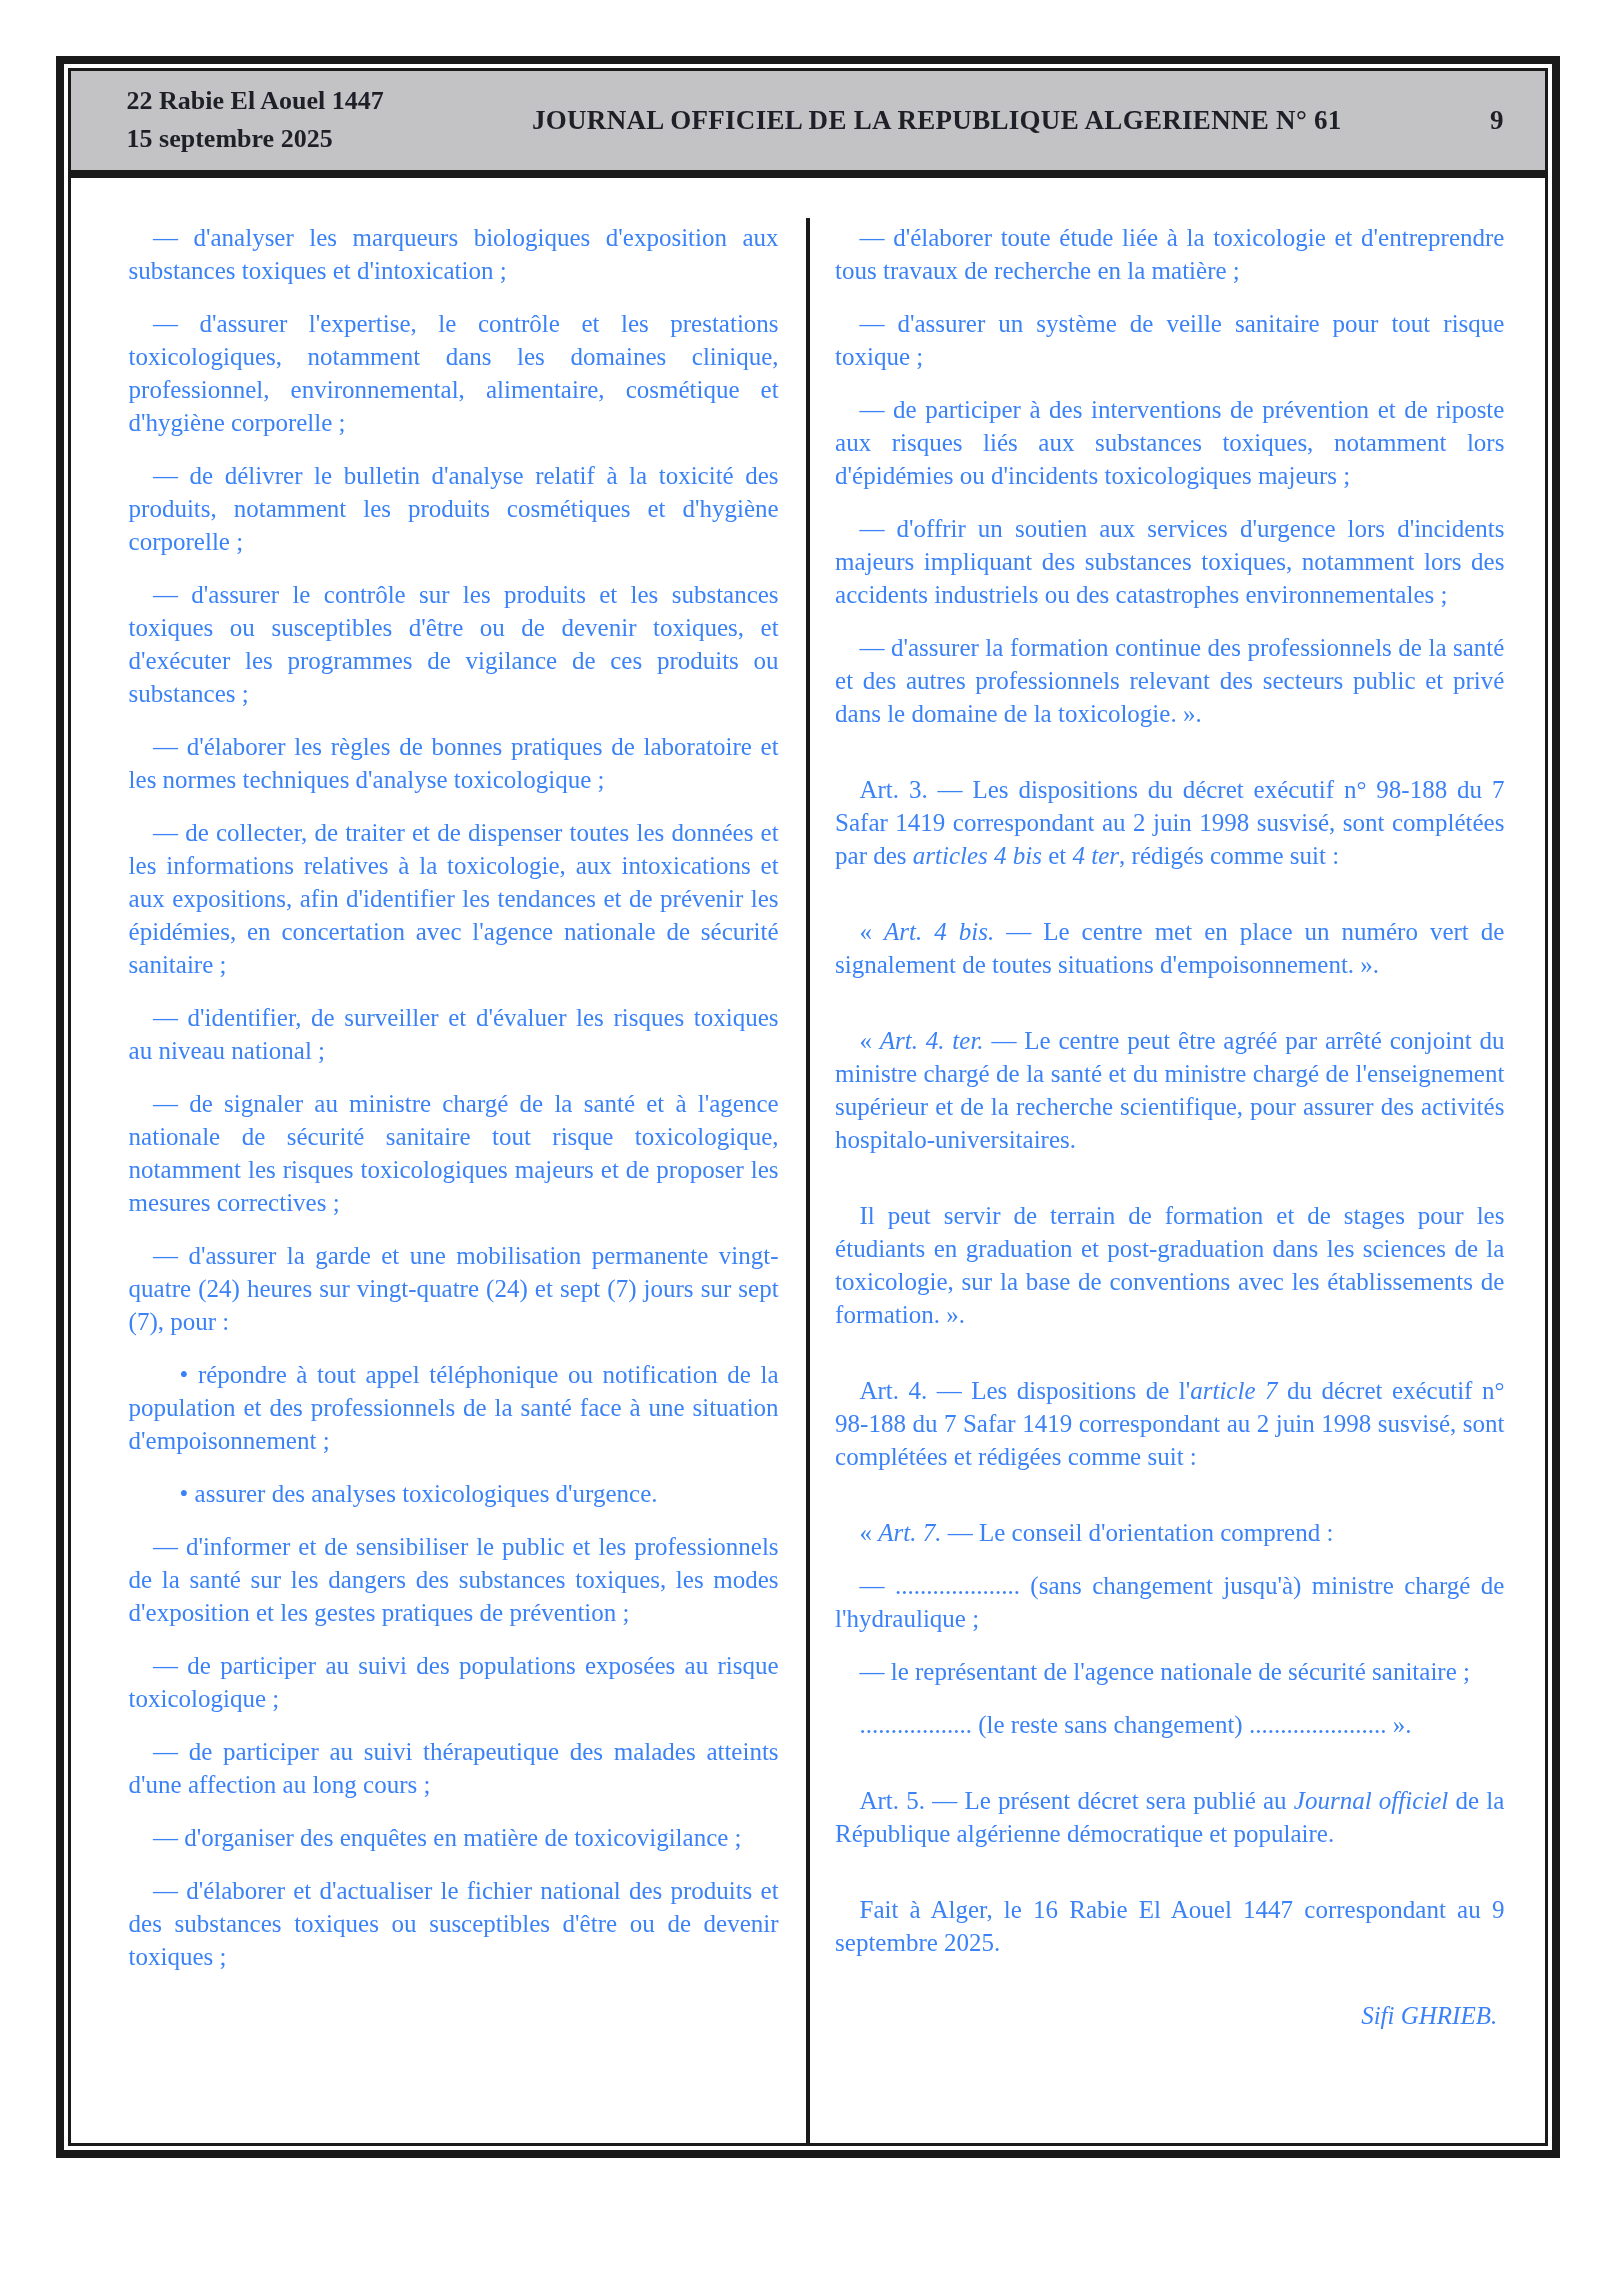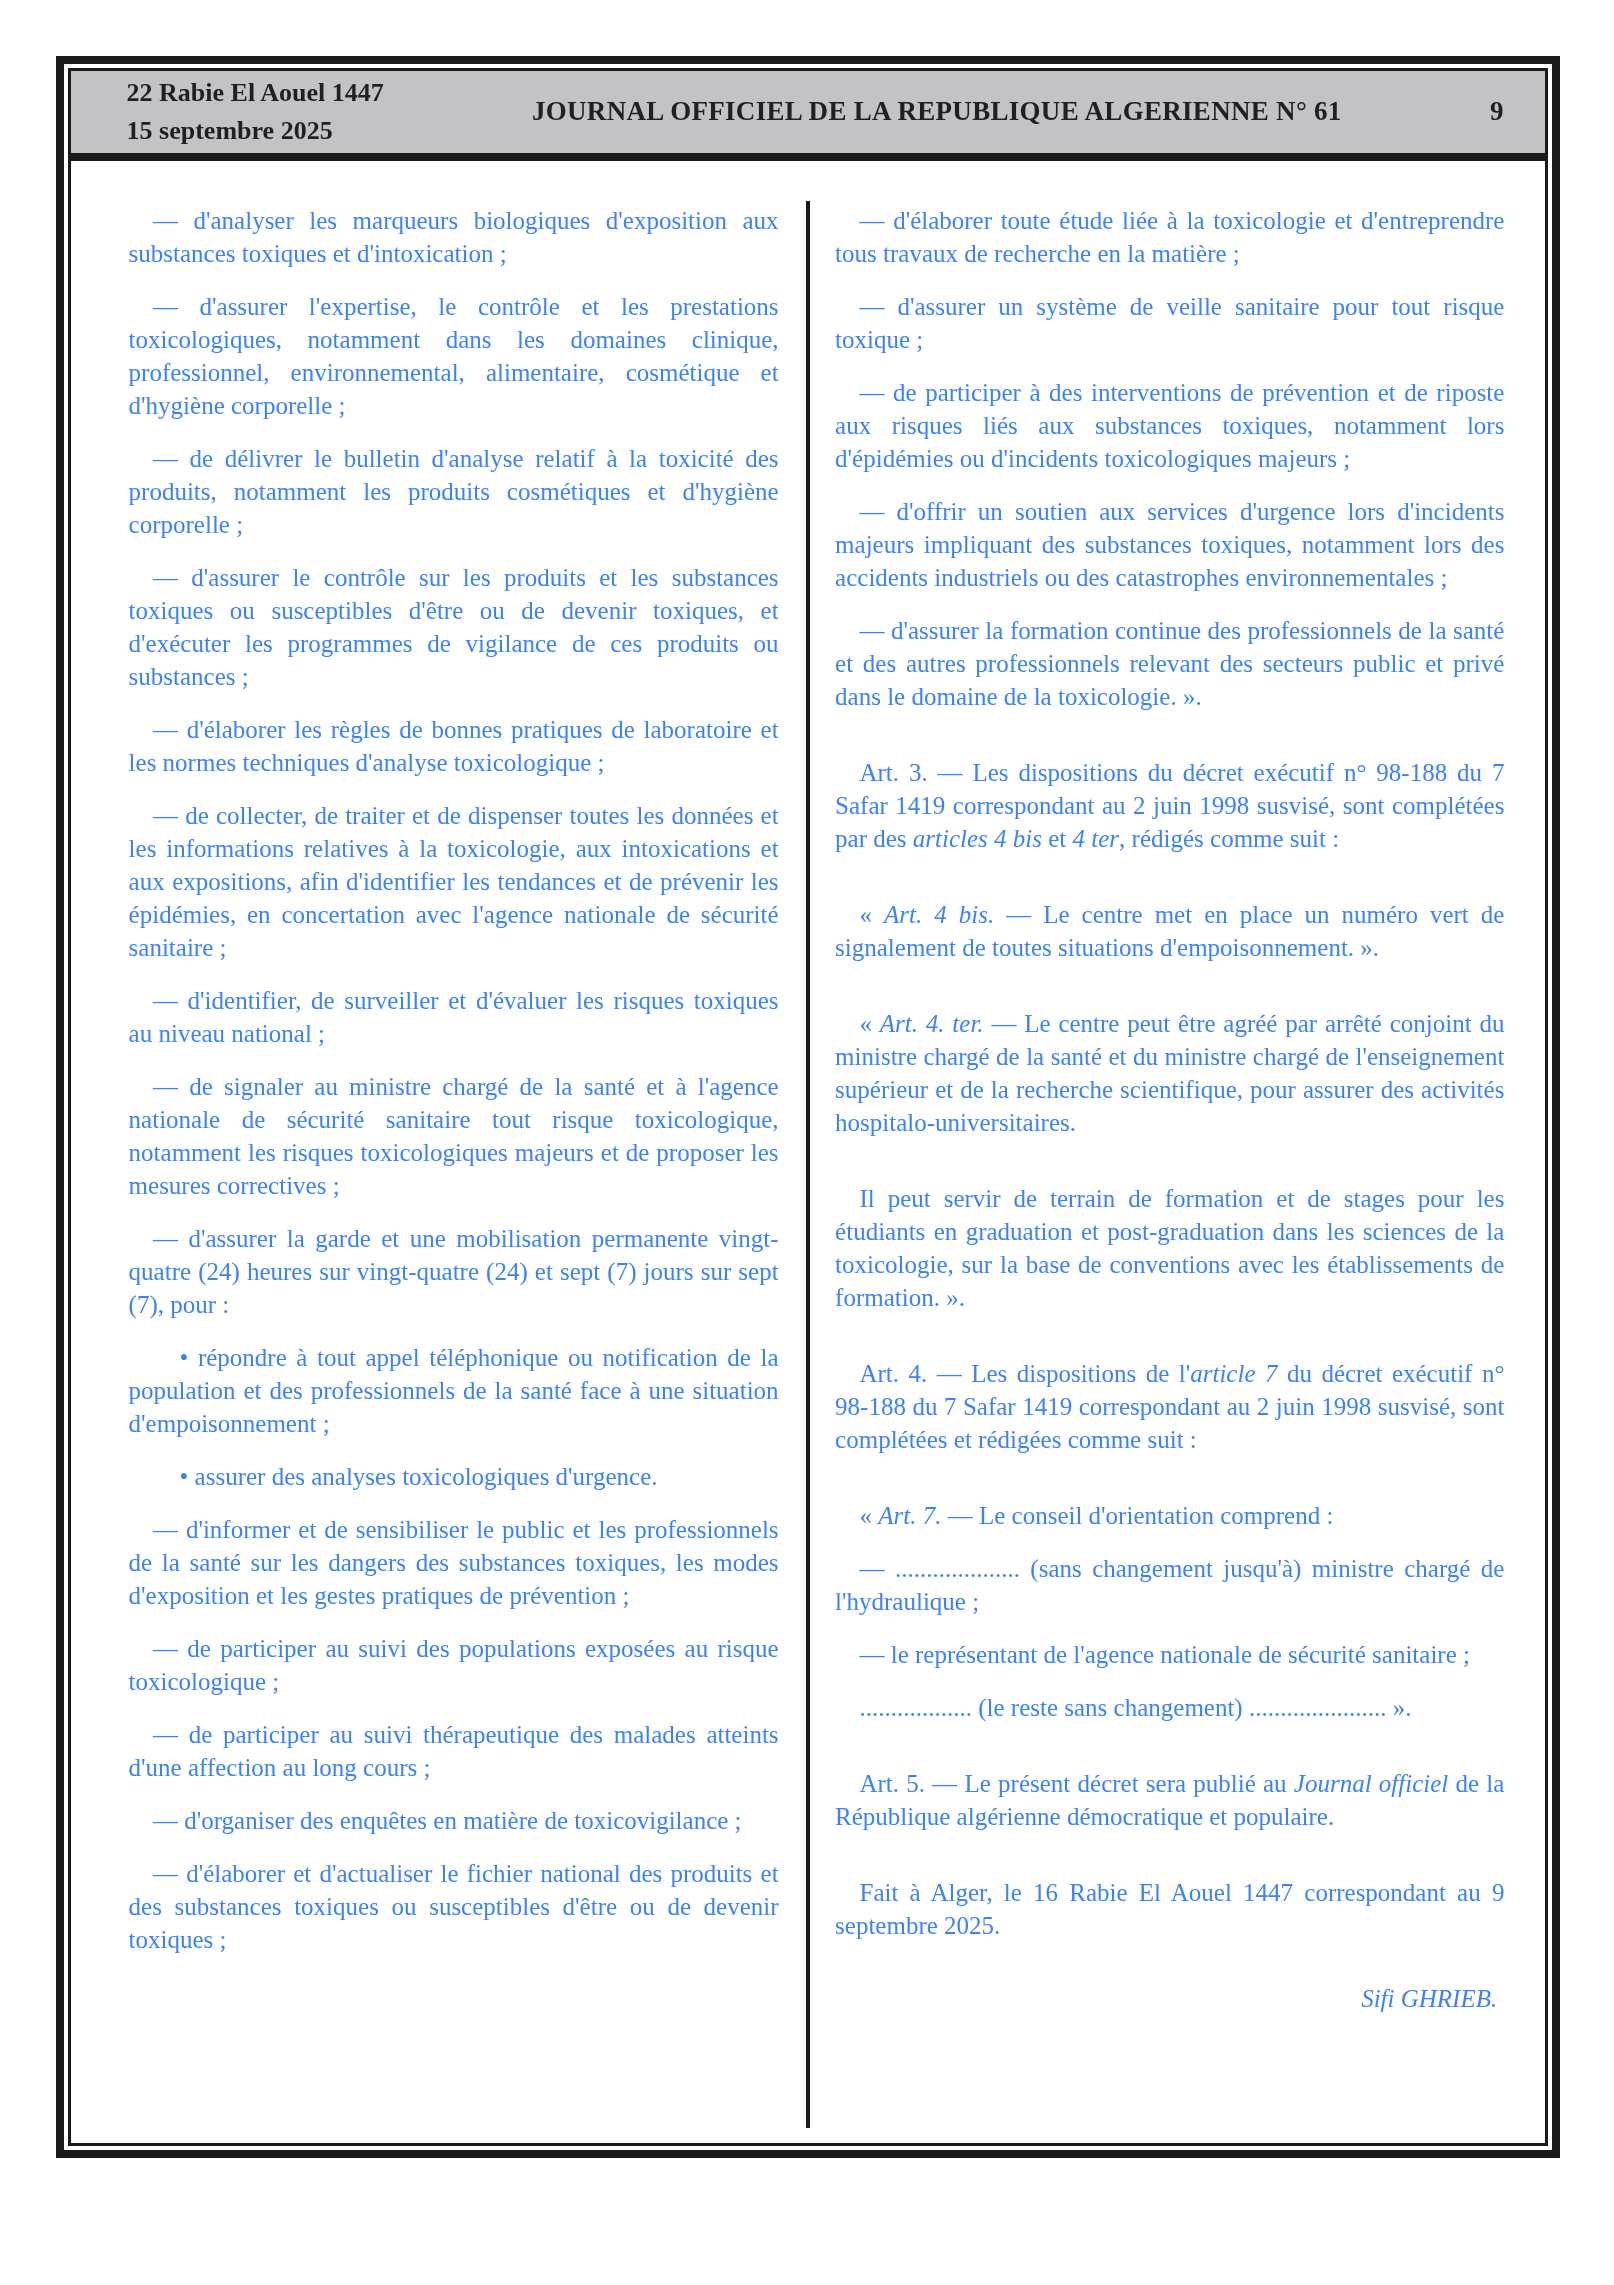--- a/index.html
+++ b/index.html
@@ -23,21 +23,21 @@
     background: #ffffff;
   }
   .inner {
     border: 3.6px solid #1a1a1a;
     box-sizing: border-box;
     height: 100%;
     display: flex;
     flex-direction: column;
   }
   .header {
-    height: 90px;
+    height: 107px;
     flex: none;
     background: #c3c3c6;
     border-bottom: 8.1px solid #1a1a1a;
     box-sizing: border-box;
     display: flex;
     align-items: center;
     padding: 0 42px 0 56px;
     color: #1f1f28;
   }
   .header-date {

